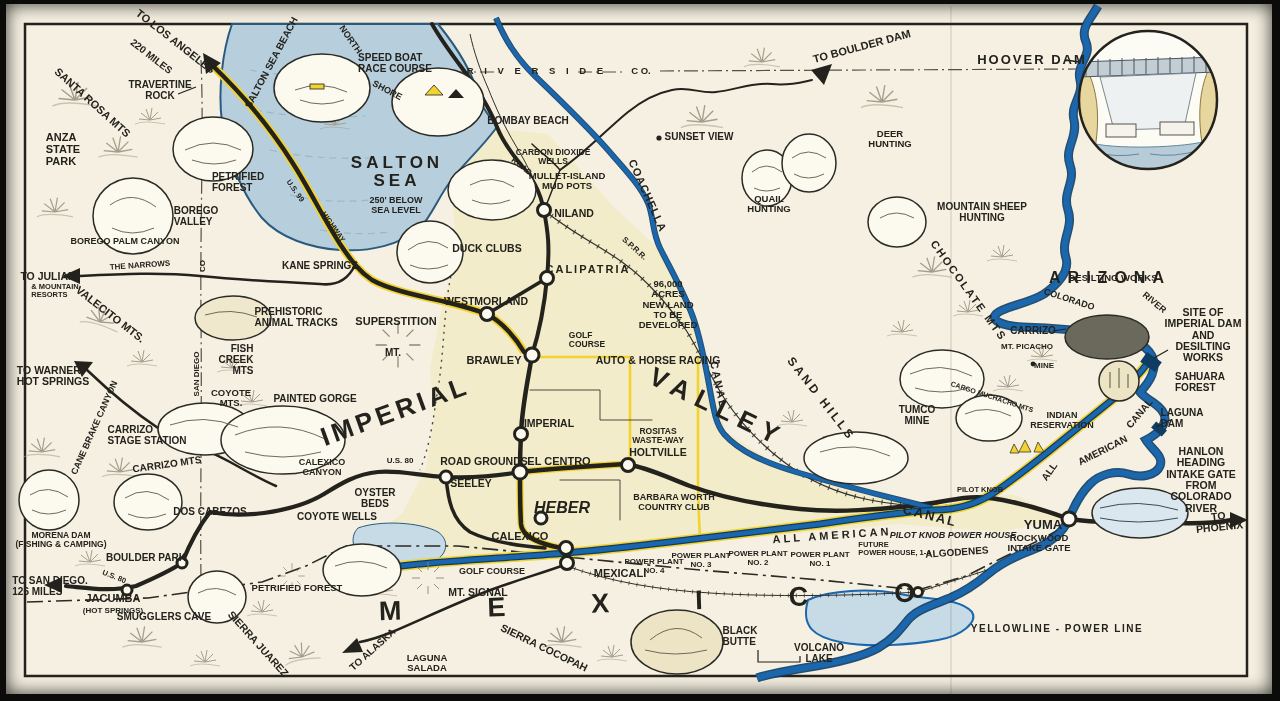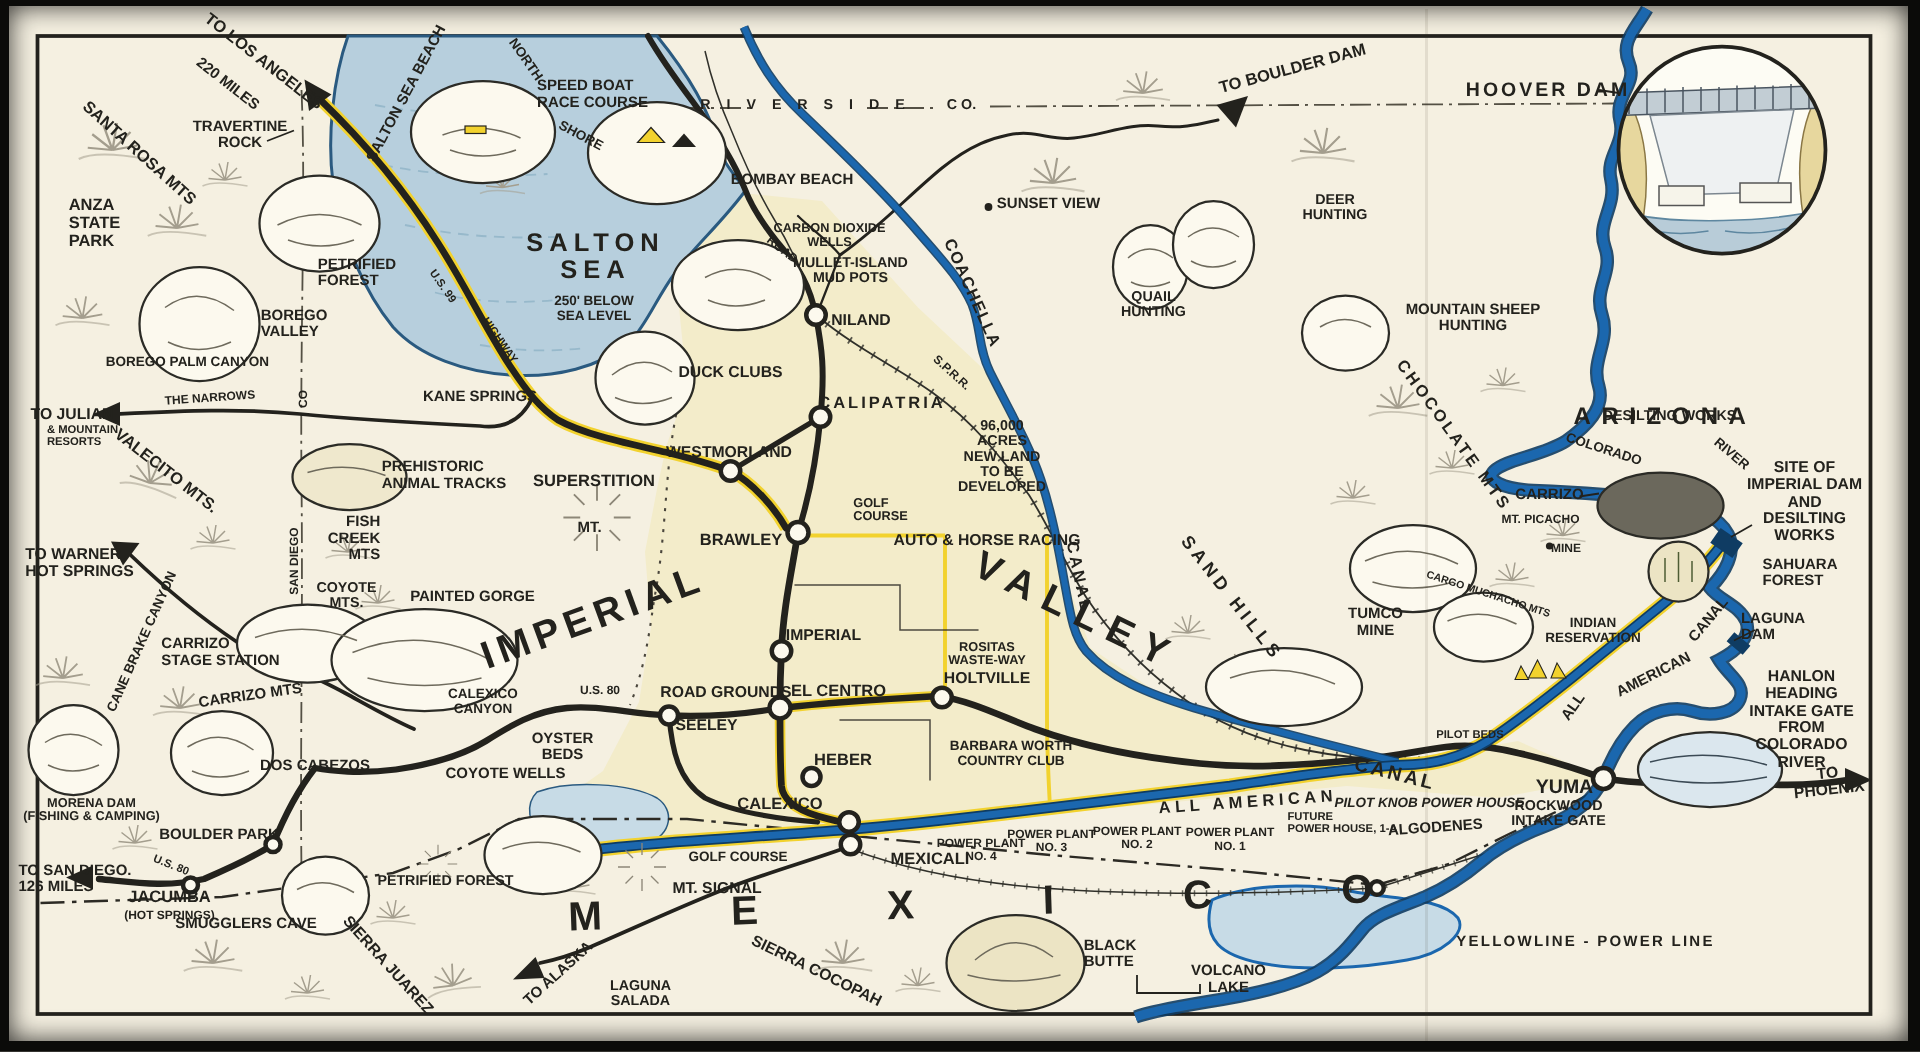--- a/index.html
+++ b/index.html
@@ -318,21 +318,21 @@
       <div class="lbl" style="left: 1140px; top: 414px; font-size: 10px; transform: translate(-50%, -50%) rotate(-50deg);">CANAL</div>
       <div class="lbl left" style="left: 1182px; top: 419px; font-size: 10px; transform: translate(-50%, -50%) rotate(0deg);">LAGUNA
 DAM</div>
       <div class="lbl" style="left: 1201px; top: 480px; font-size: 10.5px; transform: translate(-50%, -50%) rotate(0deg);">HANLON HEADING
 INTAKE GATE FROM
 COLORADO RIVER</div>
       <div class="lbl" style="left: 1219px; top: 522px; font-size: 10.5px; transform: translate(-50%, -50%) rotate(-6deg);">TO PHOENIX</div>
       <div class="lbl" style="left: 1043px; top: 525px; font-size: 13px; transform: translate(-50%, -50%) rotate(0deg);">YUMA</div>
       <div class="lbl" style="left: 1039px; top: 543px; font-size: 9.5px; transform: translate(-50%, -50%) rotate(0deg);">ROCKWOOD
 INTAKE GATE</div>
-      <div class="lbl" style="left: 980px; top: 490px; font-size: 7.5px; transform: translate(-50%, -50%) rotate(0deg);">PILOT BEDS</div>
+      <div class="lbl" style="left: 980px; top: 490px; font-size: 7.5px; transform: translate(-50%, -50%) rotate(0deg);">PILOT KNOB</div>
       <div class="lbl" style="left: 930px; top: 516px; font-size: 13px; letter-spacing: 2px; transform: translate(-50%, -50%) rotate(14deg);">CANAL</div>
       <div class="lbl" style="left: 953px; top: 536px; font-size: 9px; transform: translate(-50%, -50%) rotate(0deg); font-style: italic;">PILOT KNOB POWER HOUSE</div>
       <div class="lbl" style="left: 957px; top: 553px; font-size: 10px; transform: translate(-50%, -50%) rotate(-4deg);">ALGODENES</div>
       <div class="lbl left" style="left: 895px; top: 549px; font-size: 7.5px; transform: translate(-50%, -50%) rotate(0deg);">FUTURE
 POWER HOUSE, 1-A</div>
       <div class="lbl" style="left: 832px; top: 536px; font-size: 11px; letter-spacing: 3px; transform: translate(-50%, -50%) rotate(-4deg);">ALL AMERICAN</div>
       <div class="lbl" style="left: 654px; top: 567px; font-size: 8px; transform: translate(-50%, -50%) rotate(0deg);">POWER PLANT
 NO. 4</div>
       <div class="lbl" style="left: 701px; top: 561px; font-size: 8px; transform: translate(-50%, -50%) rotate(0deg);">POWER PLANT
 NO. 3</div>
@@ -412,21 +412,21 @@
 COURSE</div>
       <div class="lbl" style="left: 658px; top: 361px; font-size: 10.5px; transform: translate(-50%, -50%) rotate(0deg);">AUTO &amp; HORSE RACING</div>
       <div class="lbl" style="left: 395px; top: 411px; font-size: 26px; letter-spacing: 4px; transform: translate(-50%, -50%) rotate(-20deg);">IMPERIAL</div>
       <div class="lbl" style="left: 718px; top: 407px; font-size: 26px; letter-spacing: 8px; transform: translate(-50%, -50%) rotate(26deg);">VALLEY</div>
       <div class="lbl" style="left: 821px; top: 399px; font-size: 12px; letter-spacing: 3px; transform: translate(-50%, -50%) rotate(52deg);">SAND HILLS</div>
       <div class="lbl" style="left: 494px; top: 361px; font-size: 11px; transform: translate(-50%, -50%) rotate(0deg);">BRAWLEY</div>
       <div class="lbl" style="left: 549px; top: 424px; font-size: 10.5px; transform: translate(-50%, -50%) rotate(0deg);">IMPERIAL</div>
       <div class="lbl" style="left: 484px; top: 462px; font-size: 10.5px; transform: translate(-50%, -50%) rotate(0deg);">ROAD GROUNDS</div>
       <div class="lbl" style="left: 559px; top: 462px; font-size: 11px; transform: translate(-50%, -50%) rotate(0deg);">EL CENTRO</div>
       <div class="lbl" style="left: 471px; top: 484px; font-size: 10.5px; transform: translate(-50%, -50%) rotate(0deg);">SEELEY</div>
-      <div class="lbl" style="left: 562px; top: 508px; font-size: 11px; transform: translate(-50%, -50%) rotate(0deg);">HEBER</div>
+      <div class="lbl" style="left: 562px; top: 508px; font-size: 16px; transform: translate(-50%, -50%) rotate(0deg); font-style: italic;">HEBER</div>
       <div class="lbl" style="left: 520px; top: 537px; font-size: 11px; transform: translate(-50%, -50%) rotate(0deg);">CALEXICO</div>
       <div class="lbl" style="left: 658px; top: 436px; font-size: 8.5px; transform: translate(-50%, -50%) rotate(0deg);">ROSITAS
 WASTE-WAY</div>
       <div class="lbl" style="left: 658px; top: 453px; font-size: 10.5px; transform: translate(-50%, -50%) rotate(0deg);">HOLTVILLE</div>
       <div class="lbl" style="left: 674px; top: 503px; font-size: 9px; transform: translate(-50%, -50%) rotate(0deg);">BARBARA WORTH
 COUNTRY CLUB</div>
       <div class="lbl" style="left: 400px; top: 461px; font-size: 8px; transform: translate(-50%, -50%) rotate(0deg);">U.S. 80</div>
     </div>
   <div id="fold"></div>
 </div>

